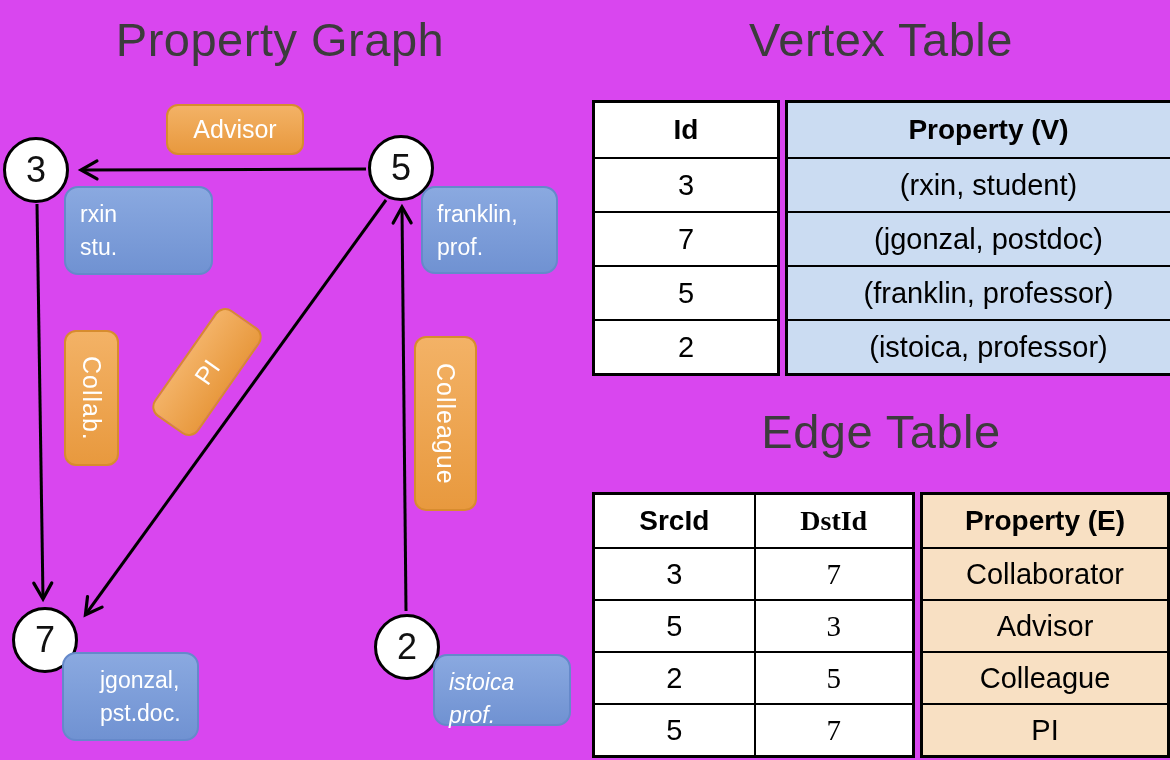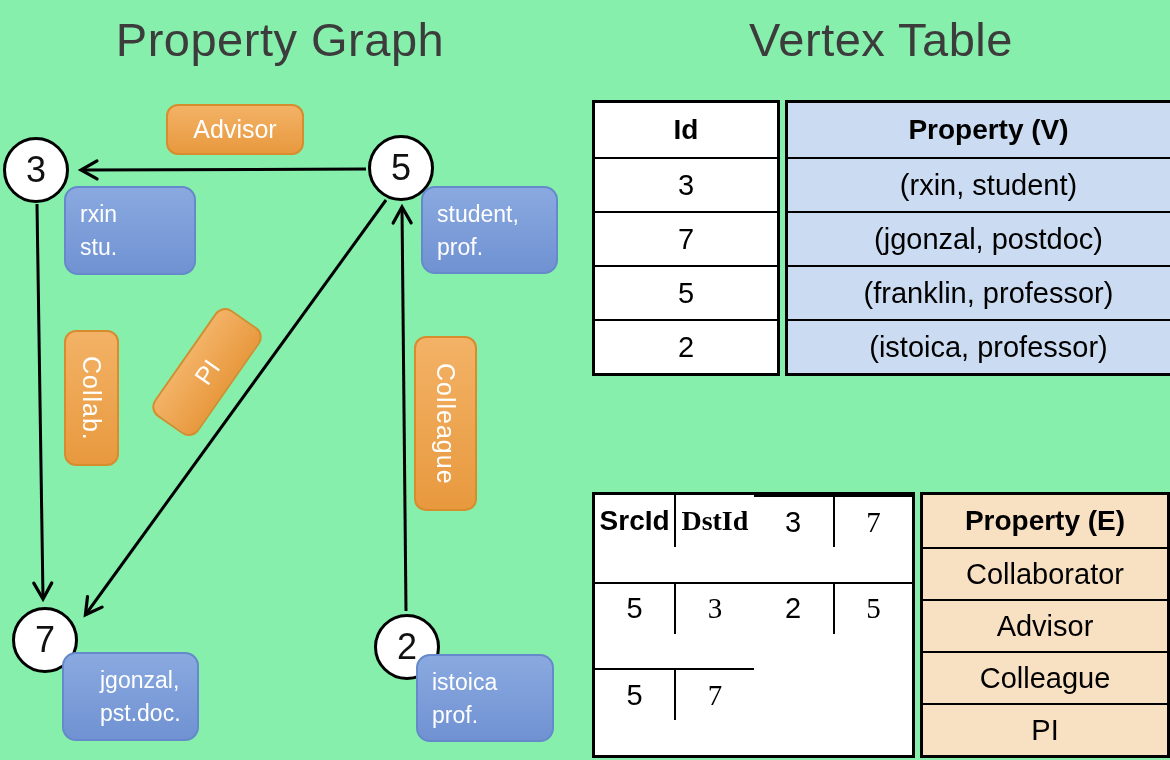--- a/index.html
+++ b/index.html
@@ -1,16 +1,16 @@
 <!DOCTYPE html>
 <html><head>
 <meta charset="utf-8">
 <style>
   html,body { margin:0; padding:0; background:#ffffff; font-family:"Liberation Sans", sans-serif; }
-  .canvas { position:relative; width:1170px; height:760px; overflow:hidden; background:#86efac; }
+  .canvas { position:relative; width:1170px; height:760px; overflow:hidden; background:#d946ef; }
 
   .big-title { position:absolute; text-align:center; font-size:47px; color:#3c3c3c; letter-spacing:0.5px; white-space:nowrap; }
 
   
   .edges-svg { position:absolute; left:0; top:0; z-index:1; }
 
   .node { position:absolute; width:60px; height:60px; border:3px solid #000; border-radius:50%;
           background:#fff; display:flex; align-items:center; justify-content:center;
           font-size:36px; color:#111; z-index:3; }
 
@@ -20,21 +20,21 @@
   .vbox .ln { display:block; }
 
   .ebox { position:absolute; background:linear-gradient(#f3b266, #e8993e); border:2px solid #d78c2e;
           border-radius:12px; color:#fff; font-size:25px; display:flex; align-items:center;
           justify-content:center; box-sizing:border-box; z-index:2; }
   .ebox.vertical span { writing-mode:vertical-rl; letter-spacing:1px; }
 
   
   .tbl { position:absolute; display:flex; gap:5px; }
   .col-box { border:3px solid #000; box-sizing:border-box; background:#fff; display:flex; flex-direction:column;text-align:center; }
-  .grid2 { display:grid; grid-template-columns:1fr 1fr 1fr 1fr; }
+  .grid2 { display:grid; grid-template-columns:1fr 1fr; }
   .tcell { height:54px; display:flex; align-items:center; justify-content:center;
            font-size:29px; color:#000; box-sizing:border-box; }
   .etbl .tcell { height:52px; }
   .stack .tcell:not(:first-child) { border-top:2px solid #000; }
   .grid2 .tcell { border-top:2px solid #000; }
   .grid2 .tcell.fr { border-top:none; }
   .grid2 .tcell.c2 { border-left:2px solid #000;font-family:Liberation Serif, serif; }
   .th { font-weight:bold; font-size:28px; }
   .blue-col .tcell { background:#cbdcf2; }
   .orange-col .tcell { background:#f8e0c3; }
@@ -64,33 +64,33 @@
   <div class="node" style="left:368px; top:135px;">
     <span>5</span>
   </div>
   <div class="node" style="left:12px; top:607px;">
     <span>7</span>
   </div>
   <div class="node" style="left:374px; top:614px;">
     <span>2</span>
   </div>
 
-  <div class="vbox" style="left:64px; top:186px; width:132px; height:89px;">
+  <div class="vbox" style="left:64px; top:186px; width:149px; height:89px;">
     <span class="ln">rxin</span>
     <span class="ln">stu.</span>
   </div>
   <div class="vbox" style="left:421px; top:186px; width:137px; height:88px;">
-    <span class="ln">student,</span>
+    <span class="ln">franklin,</span>
     <span class="ln">prof.</span>
   </div>
   <div class="vbox" style="left:62px; top:652px; width:137px; height:89px;padding-left:36px;">
     <span class="ln">jgonzal,</span>
     <span class="ln">pst.doc.</span>
   </div>
-  <div class="vbox" style="left:416px; top:654px; width:138px; height:88px;">
+  <div class="vbox" style="left:433px; top:654px; width:138px; height:72px;font-style:italic;">
     <span class="ln">istoica</span>
     <span class="ln">prof.</span>
   </div>
 
   <div class="ebox" style="left:166px; top:104px; width:138px; height:51px;">
     <span>Advisor</span>
   </div>
   <div class="ebox vertical" style="left:64px; top:330px; width:55px; height:136px;">
     <span>Collab.</span>
   </div>
@@ -113,20 +113,21 @@
     </div>
     <div class="col-box stack blue-col" style="width:407px;">
       <div class="tcell th">Property (V)</div>
       <div class="tcell">(rxin, student)</div>
       <div class="tcell">(jgonzal, postdoc)</div>
       <div class="tcell">(franklin, professor)</div>
       <div class="tcell">(istoica, professor)</div>
     </div>
   </div>
 
+  <div class="big-title" style="left:592px; top:404px; width:578px;">Edge Table</div>
 
   <div class="tbl etbl" style="left:592px; top:492px;">
     <div class="col-box grid2" style="width:323px;">
       <div class="tcell th fr">SrcId</div>
       <div class="tcell th fr c2">DstId</div>
       <div class="tcell">3</div>
       <div class="tcell c2">7</div>
       <div class="tcell">5</div>
       <div class="tcell c2">3</div>
       <div class="tcell">2</div>

